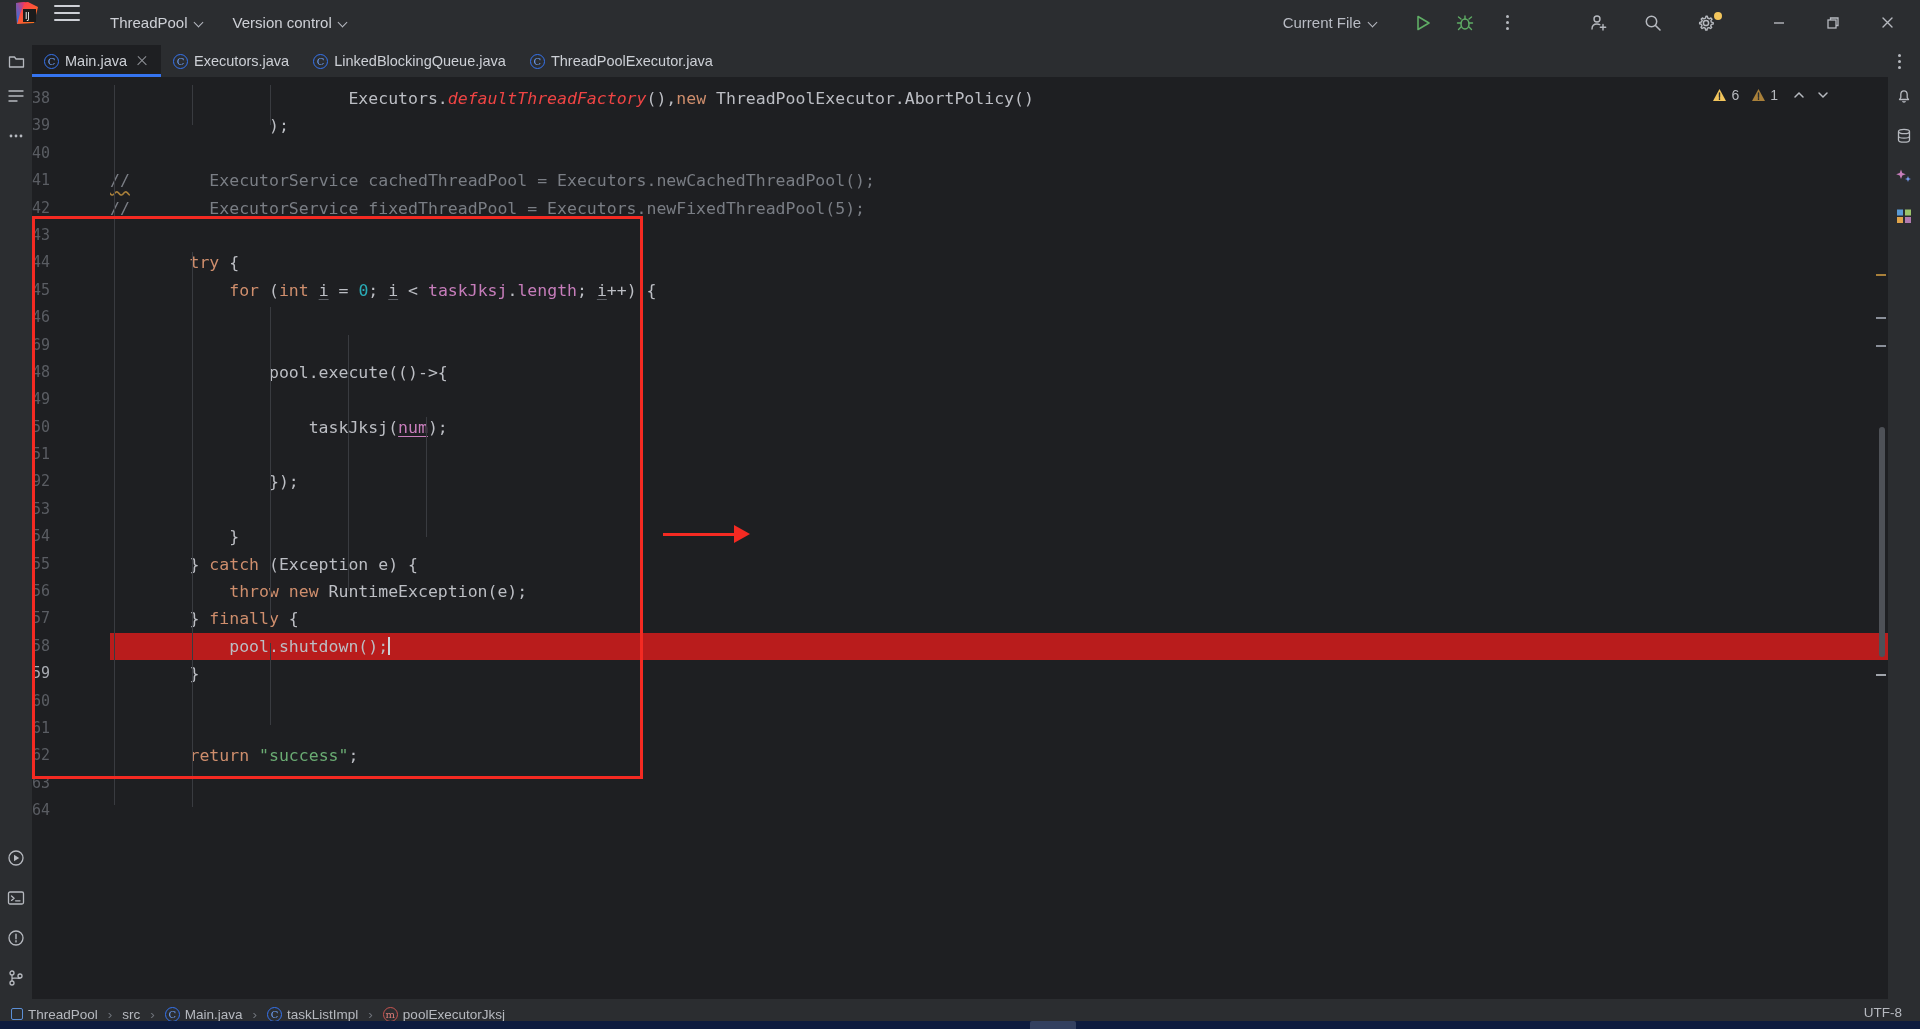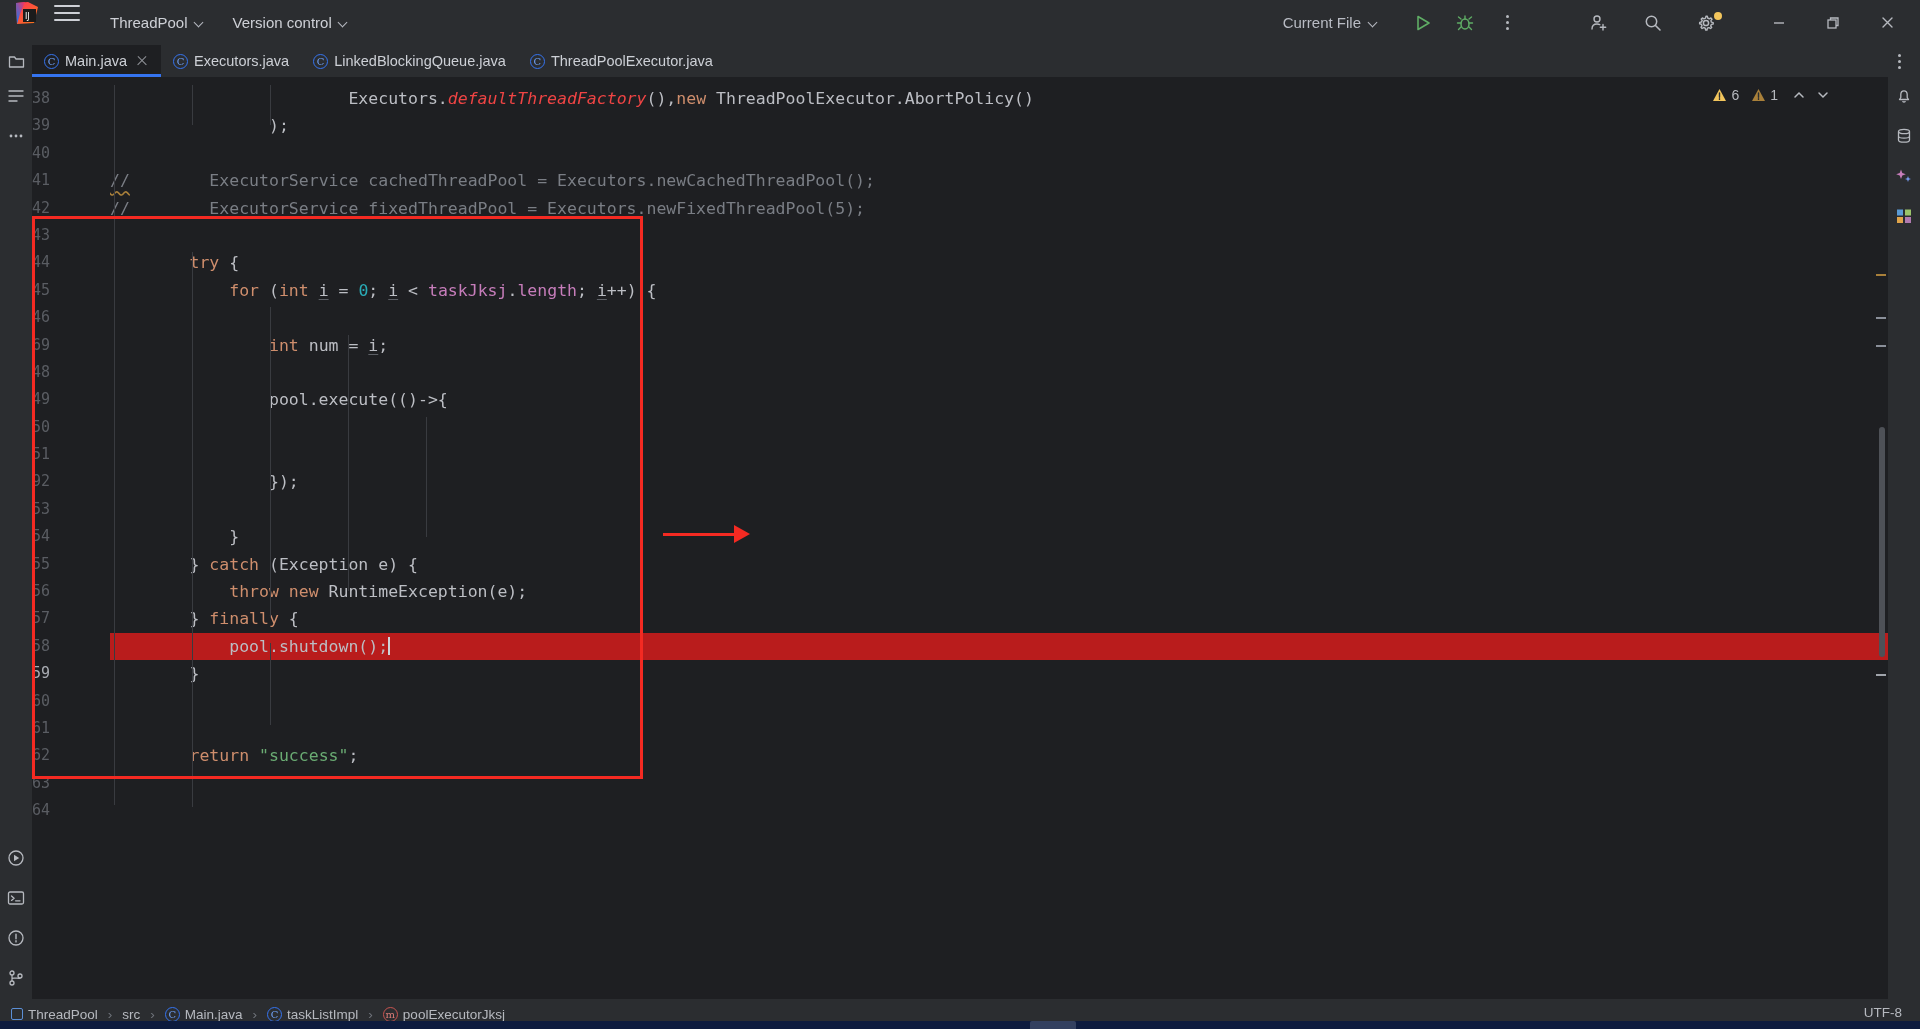--- a/index.html
+++ b/index.html
@@ -352,24 +352,24 @@
         <div class="iguide" style="left:160px; top:566px; height:82px;"></div>
       <div class="cline">                        Executors.<i class="ital">defaultThreadFactory</i>(),<span class="kw">new</span> ThreadPoolExecutor.AbortPolicy()</div>
           <div class="cline">                );</div>
           <div class="cline">&nbsp;</div>
           <div class="cline"><span class="cmt wavy">//</span>        <span class="cmt">ExecutorService cachedThreadPool = Executors.newCachedThreadPool();</span></div>
           <div class="cline"><span class="cmt">//</span>        <span class="cmt">ExecutorService fixedThreadPool = Executors.newFixedThreadPool(5);</span></div>
           <div class="cline">&nbsp;</div>
           <div class="cline">        <span class="kw">try</span> {</div>
           <div class="cline">            <span class="kw">for</span> (<span class="kw">int</span> <span class="und">i</span> = <span class="num">0</span>; <span class="und">i</span> &lt; <span class="fld">taskJksj</span>.<span class="fld">length</span>; <span class="und">i</span>++) {</div>
           <div class="cline">&nbsp;</div>
-          <div class="cline">                <span class="kw">int</span> num = <span class="und">i</span>;</div>
           <div class="cline">&nbsp;</div>
           <div class="cline">                pool.execute(()-&gt;{</div>
           <div class="cline">&nbsp;</div>
+          <div class="cline">                    taskJksj(<span class="undp">num</span>);</div>
           <div class="cline">&nbsp;</div>
           <div class="cline">                });</div>
           <div class="cline">&nbsp;</div>
           <div class="cline">            }</div>
           <div class="cline">        } <span class="kw">catch</span> (Exception e) {</div>
           <div class="cline">            <span class="kw">throw new</span> RuntimeException(e);</div>
           <div class="cline">        } <span class="kw">finally</span> {</div>
           <div class="cline cur">            pool.shutdown();<span style="display: inline-block; width: 1.5px; height: 18px; background: rgb(207, 210, 216); vertical-align: -3px;"></span></div>
           <div class="cline">        }</div>
           <div class="cline">&nbsp;</div>

